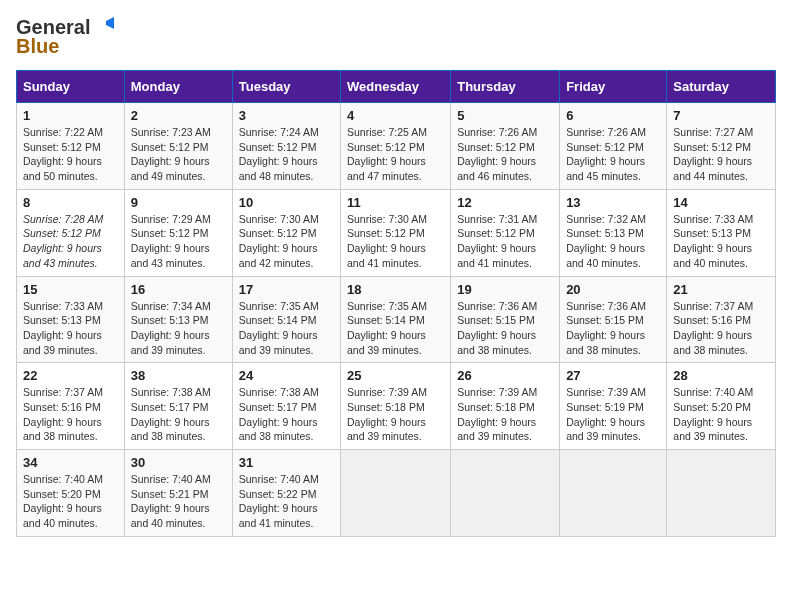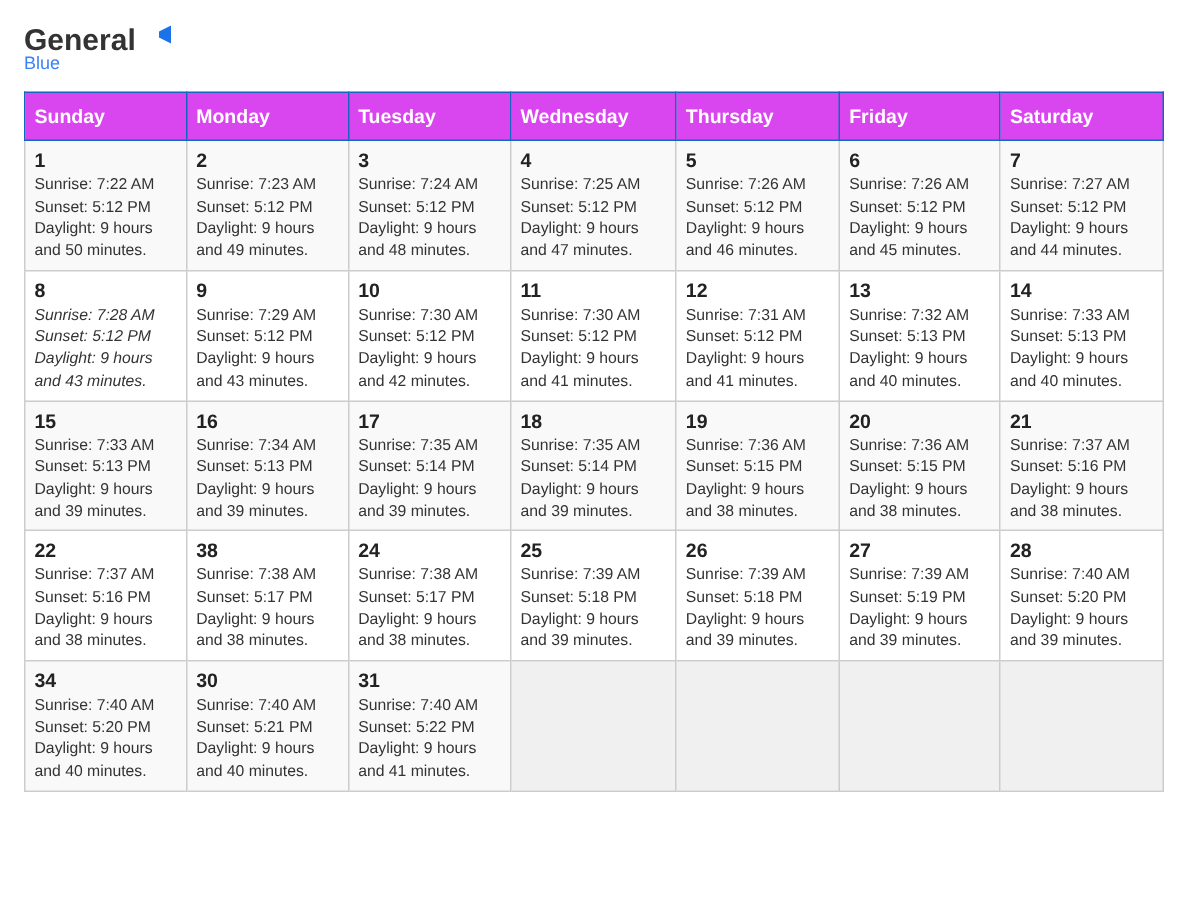--- a/index.html
+++ b/index.html
@@ -32,21 +32,21 @@
     .location {
       font-size: 14px;
       color: #555;
     }
     .calendar {
       width: 100%;
       border-collapse: collapse;
       font-size: 11px;
     }
     .calendar thead th {
-      background: #d946ef;
+      background: #4c1d95;
       color: #fff;
       padding: 8px 6px;
       text-align: left;
       font-size: 13px;
       font-weight: bold;
       border: 1px solid #1565c0;
     }
     .calendar tbody td {
       border: 1px solid #ccc;
       vertical-align: top;
@@ -81,21 +81,21 @@
 
 <div class="header">
   <div class="logo">
   <div style="display:flex;flex-direction:column;align-items:flex-start;font-family:Arial,sans-serif;">
     <div style="display:flex;align-items:center;gap:2px;">
       <span style="font-size:20px;font-weight:bold;color:#333;">General</span>
       <svg width="22" height="22" viewBox="0 0 22 22">
         <polygon points="14,4 22,0 22,12 14,8" fill="#1a73e8"></polygon>
       </svg>
     </div>
-    <span style="font-size:12px;font-weight:normal;color:#3b82f6;margin-top:-4px;">Blue</span>
+    <span style="font-size:20px;font-weight:bold;color:#a16207;margin-top:-4px;">Blue</span>
   </div>
 </div>
   <div class="title-block">
     <div class="month-title"></div>
     <div class="location"></div>
   </div>
 </div>
 
 <table class="calendar">
   <thead>

